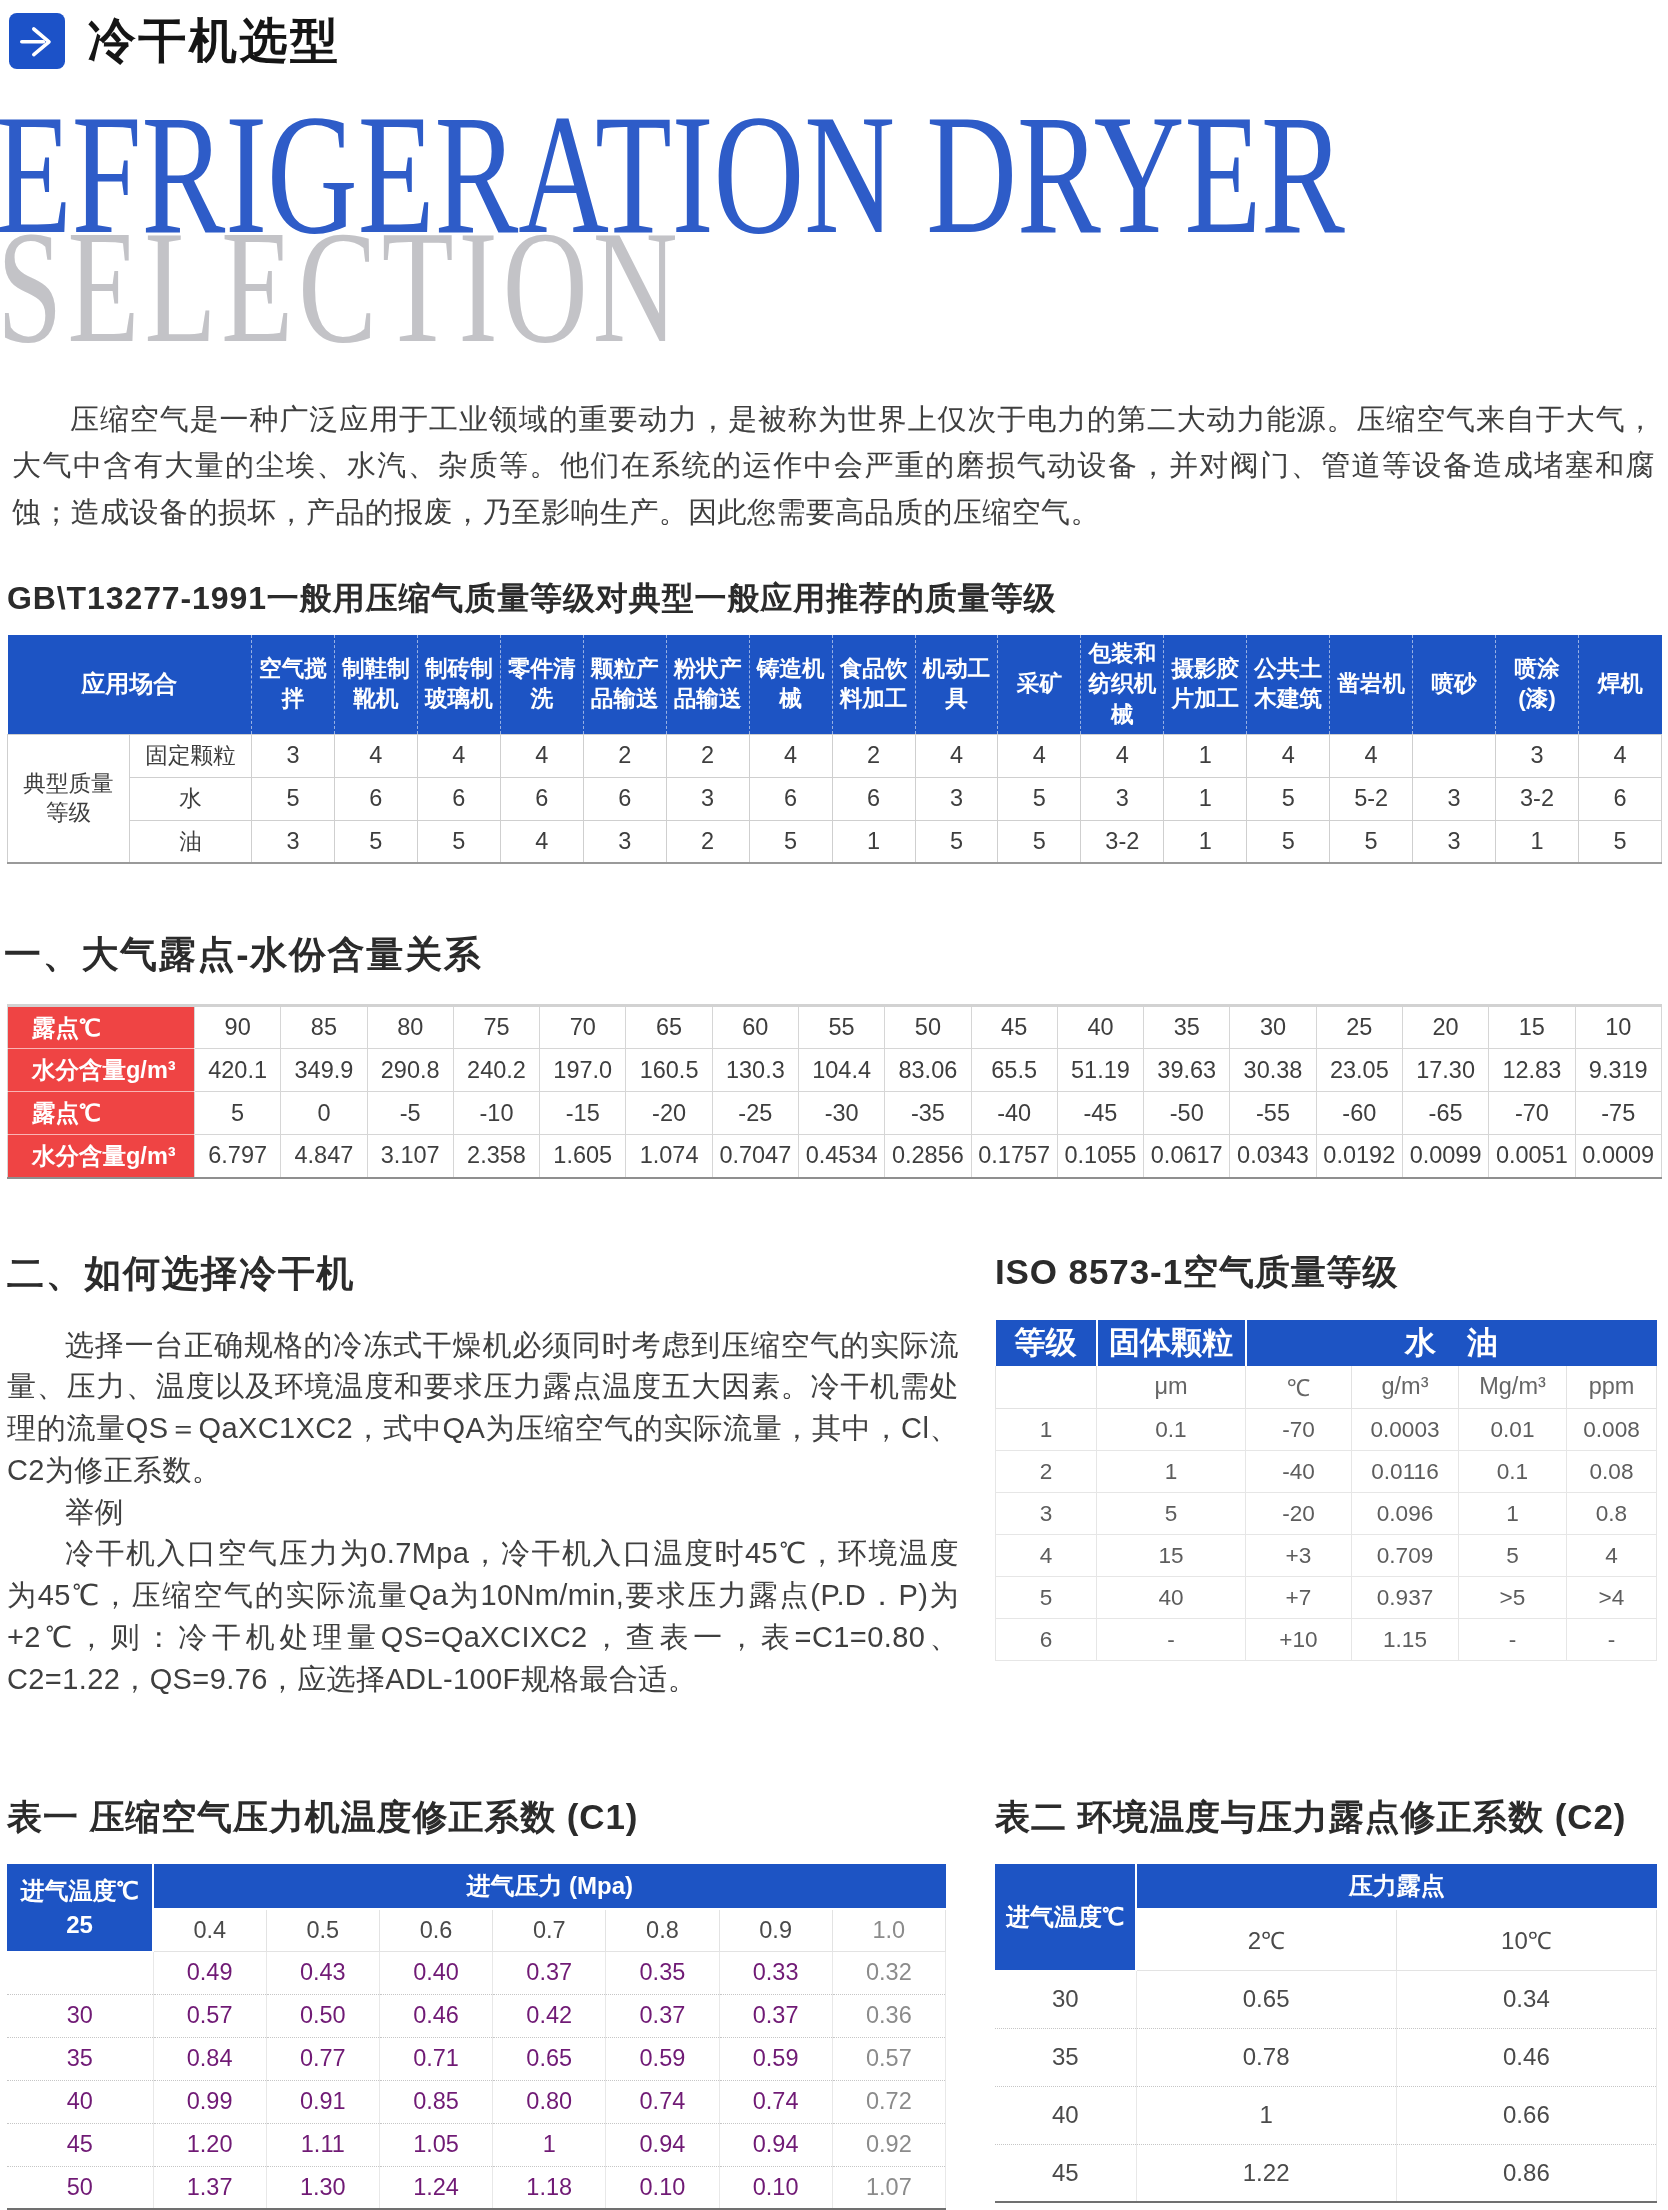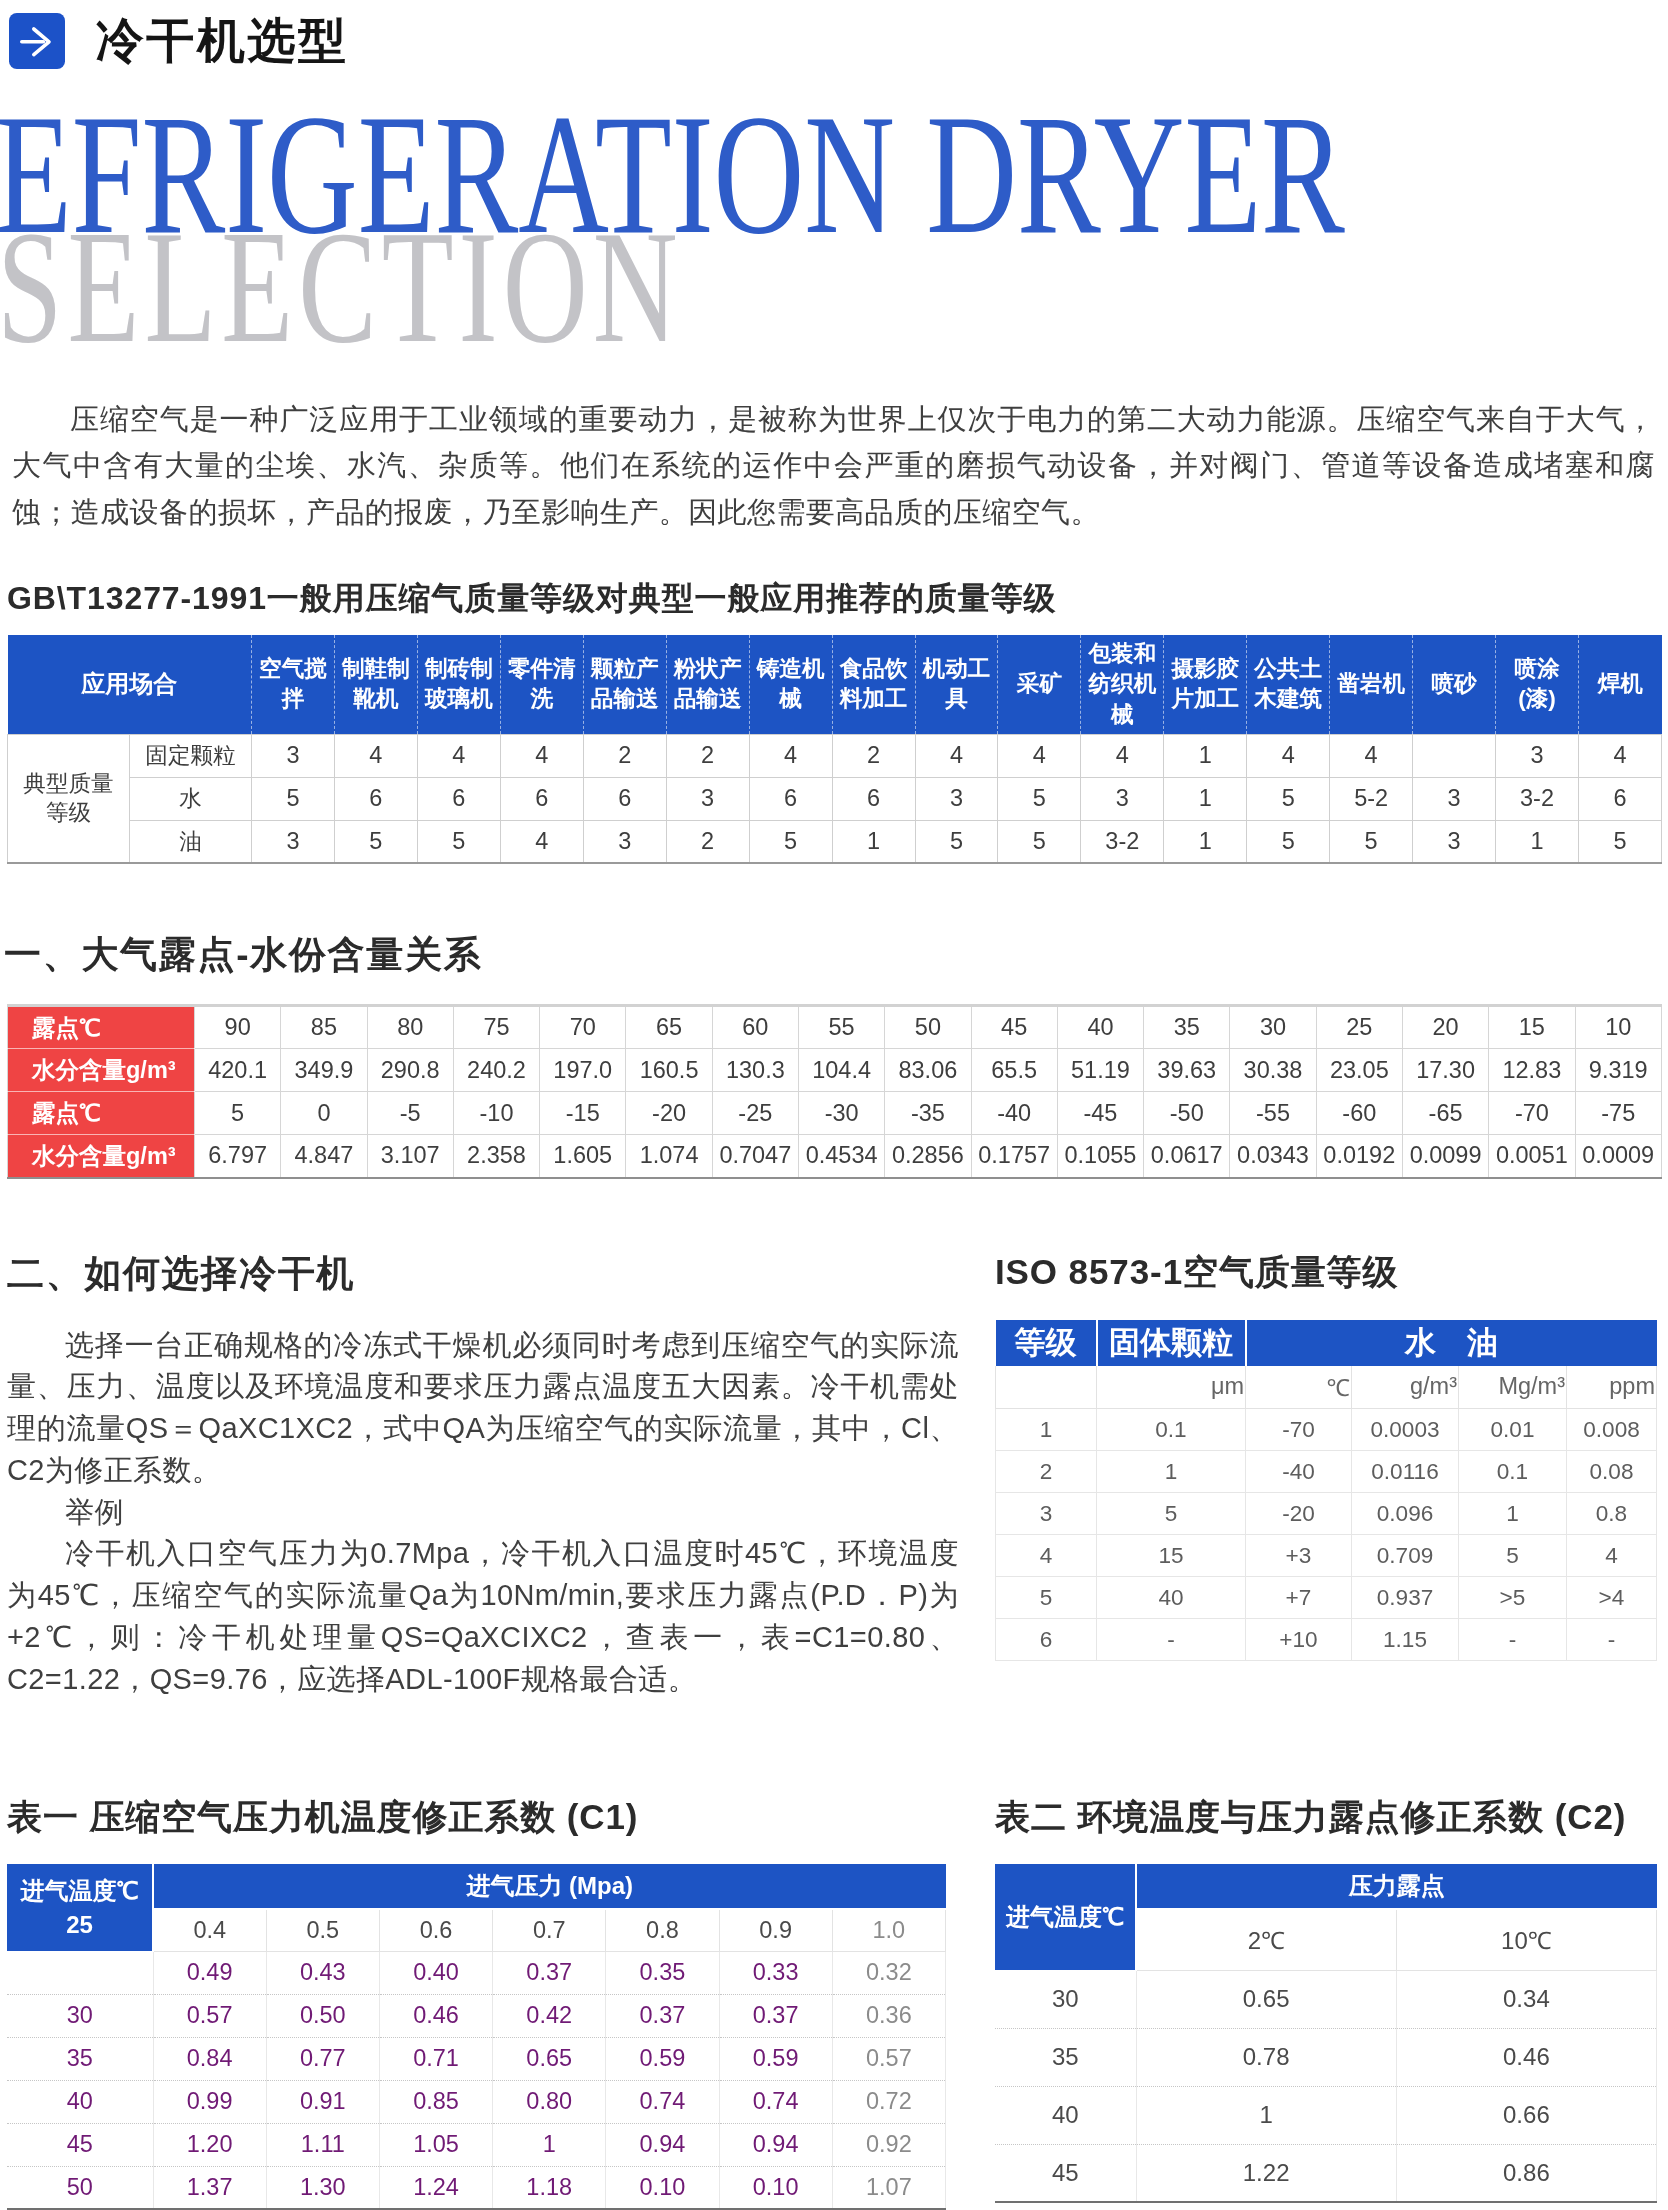--- a/index.html
+++ b/index.html
@@ -2,21 +2,21 @@
 <html style="font-size:14px"><head>
 <meta charset="utf-8">
 <style>
   html,body{margin:0;padding:0;}
   body{
     width:1669px;height:2211px;overflow:hidden;background:#ffffff;
     font-family:"Liberation Sans",sans-serif;color:#3f3f3f;
     -webkit-font-smoothing:antialiased;
   }
   
-  .topbar{display:flex;align-items:center;gap:31px;padding:8.7px 0 0 8.7px;}
+  .topbar{display:flex;align-items:center;gap:23px;padding:8.7px 0 0 8.7px;}
   .arrow-badge{width:56px;height:56px;background:#1c52c8;border-radius:7.8px;
     display:flex;align-items:center;justify-content:center;flex:0 0 auto;}
   .arrow-badge svg{width:40px;height:40px;}
   .cn-title{font-size:48px;font-weight:700;color:#151515;letter-spacing:2.6px;margin:0;}
   .entitle{font-family:"Liberation Serif",serif;font-weight:400;color:#2e5cc8;
     font-size:172px;line-height:.9;white-space:nowrap;transform:scaleX(.73);
     transform-origin:0 0;margin:24px 0 0 -5.2px;}
   .ensub{font-family:"Liberation Serif",serif;font-weight:400;color:#c3c3c7;
     font-size:161px;line-height:.78;white-space:nowrap;transform:scaleX(.73);
     transform-origin:0 0;letter-spacing:7px;margin:-26px 0 0 -3.5px;}
@@ -51,21 +51,21 @@
   .col-l{width:952px;}
   .col-r{width:667px;}
   .sel-text{margin:26px 0 0 0;font-size:29px;line-height:1.44;color:#3f3f3f;
     text-align:justify;letter-spacing:0.4px;}
   .sel-text p{margin:0;text-indent:2em;}
   
   .iso{width:662px;margin-top:24px;border-bottom:1.7px solid #7a7a7a;}
   .iso thead th.bluec{height:46px;font-size:31px;font-weight:700;border-left:2.6px solid #fff;text-align:center;}
   .iso thead th.bluec:first-child{border-left:none;}
   .iso tr.sub th{height:43px;font-size:23.5px;color:#666;font-weight:400;
-    border:0.9px solid #e2e2e2;border-top:none;text-align:right;}
+    border:0.9px solid #e2e2e2;border-top:none;text-align:center;}
   .iso tbody td{height:42px;font-size:22.6px;color:#5d5d5d;text-align:center;
     border:0.9px solid #e6e6e6;}
   
   .c1{width:939px;margin-top:22.6px;border-bottom:2.6px solid #707070;}
   .c2{width:662px;margin-top:22.6px;border-bottom:2.6px solid #707070;}
   .c1 .corner,.c2 .corner{background:#1d54c4;color:#fff;font-size:24px;font-weight:700;
     border-right:2.6px solid #fff;text-align:center;line-height:1.4;}
   .c1 .toph,.c2 .toph{background:#1d54c4;color:#fff;font-size:24px;font-weight:600;
     height:45px;text-align:center;border-bottom:2.6px solid #fff;}
   .c1 tr.sub th{height:42px;font-size:23.5px;color:#4a4a4a;font-weight:400;

